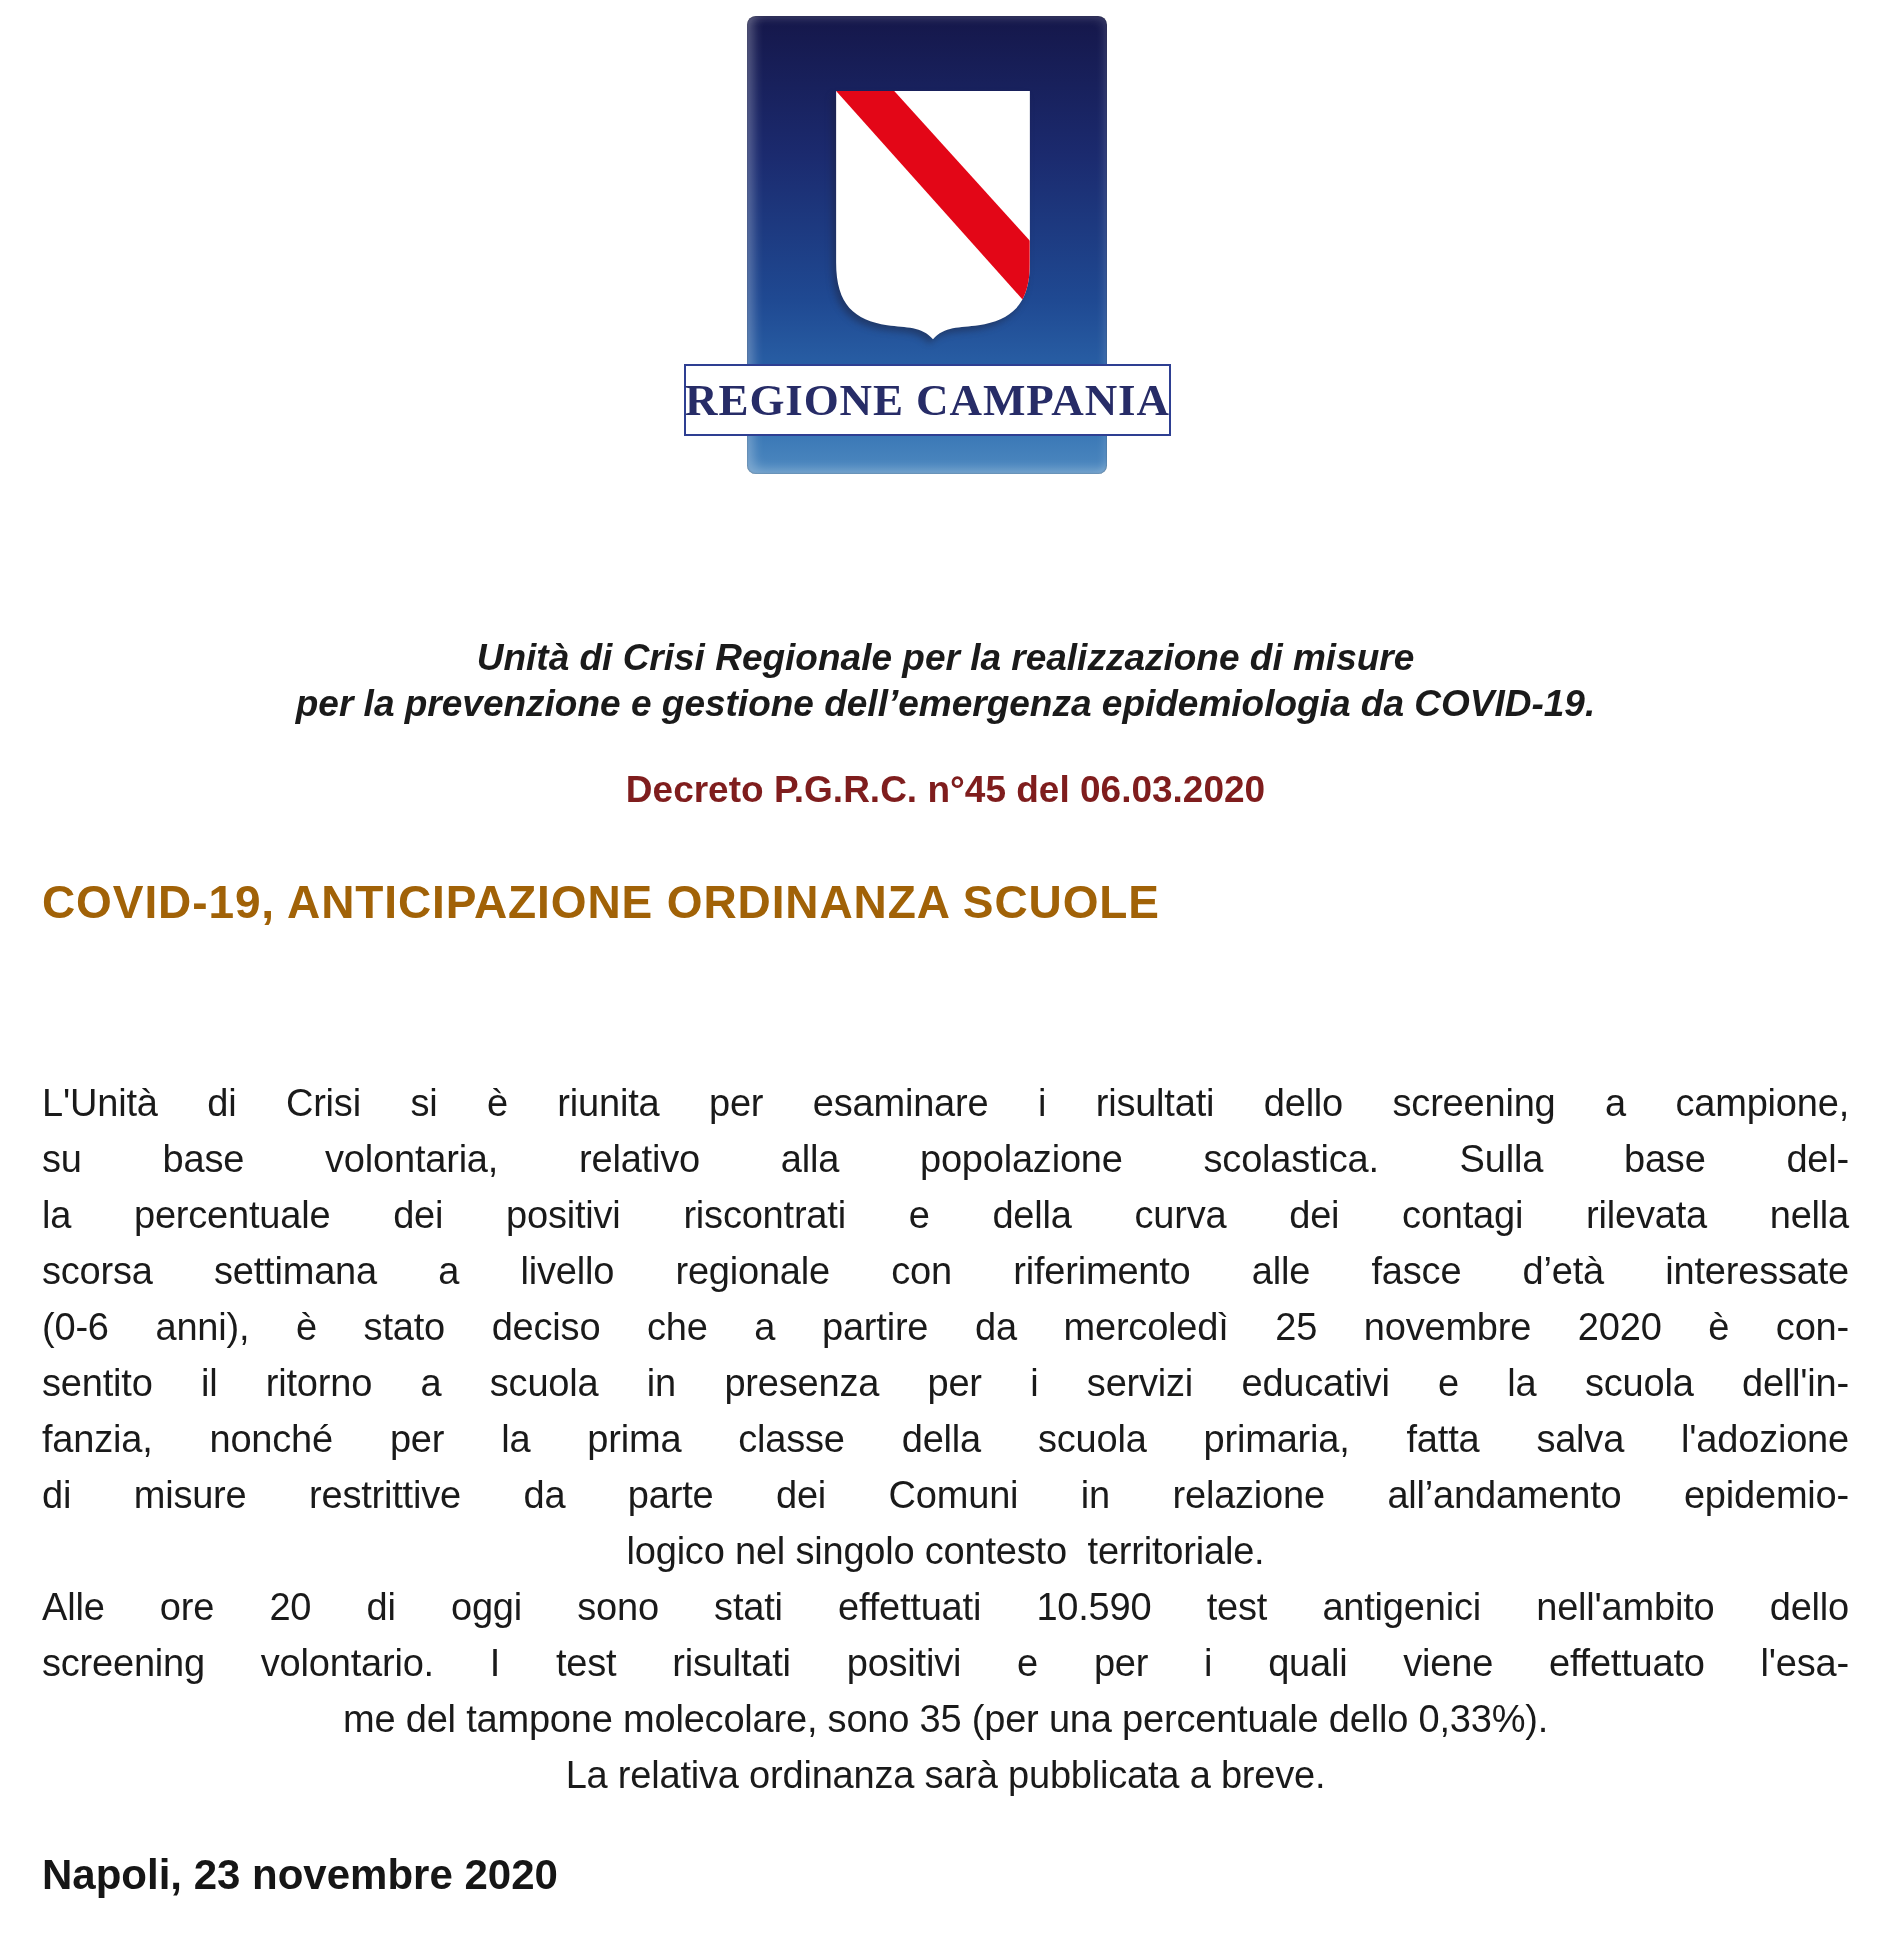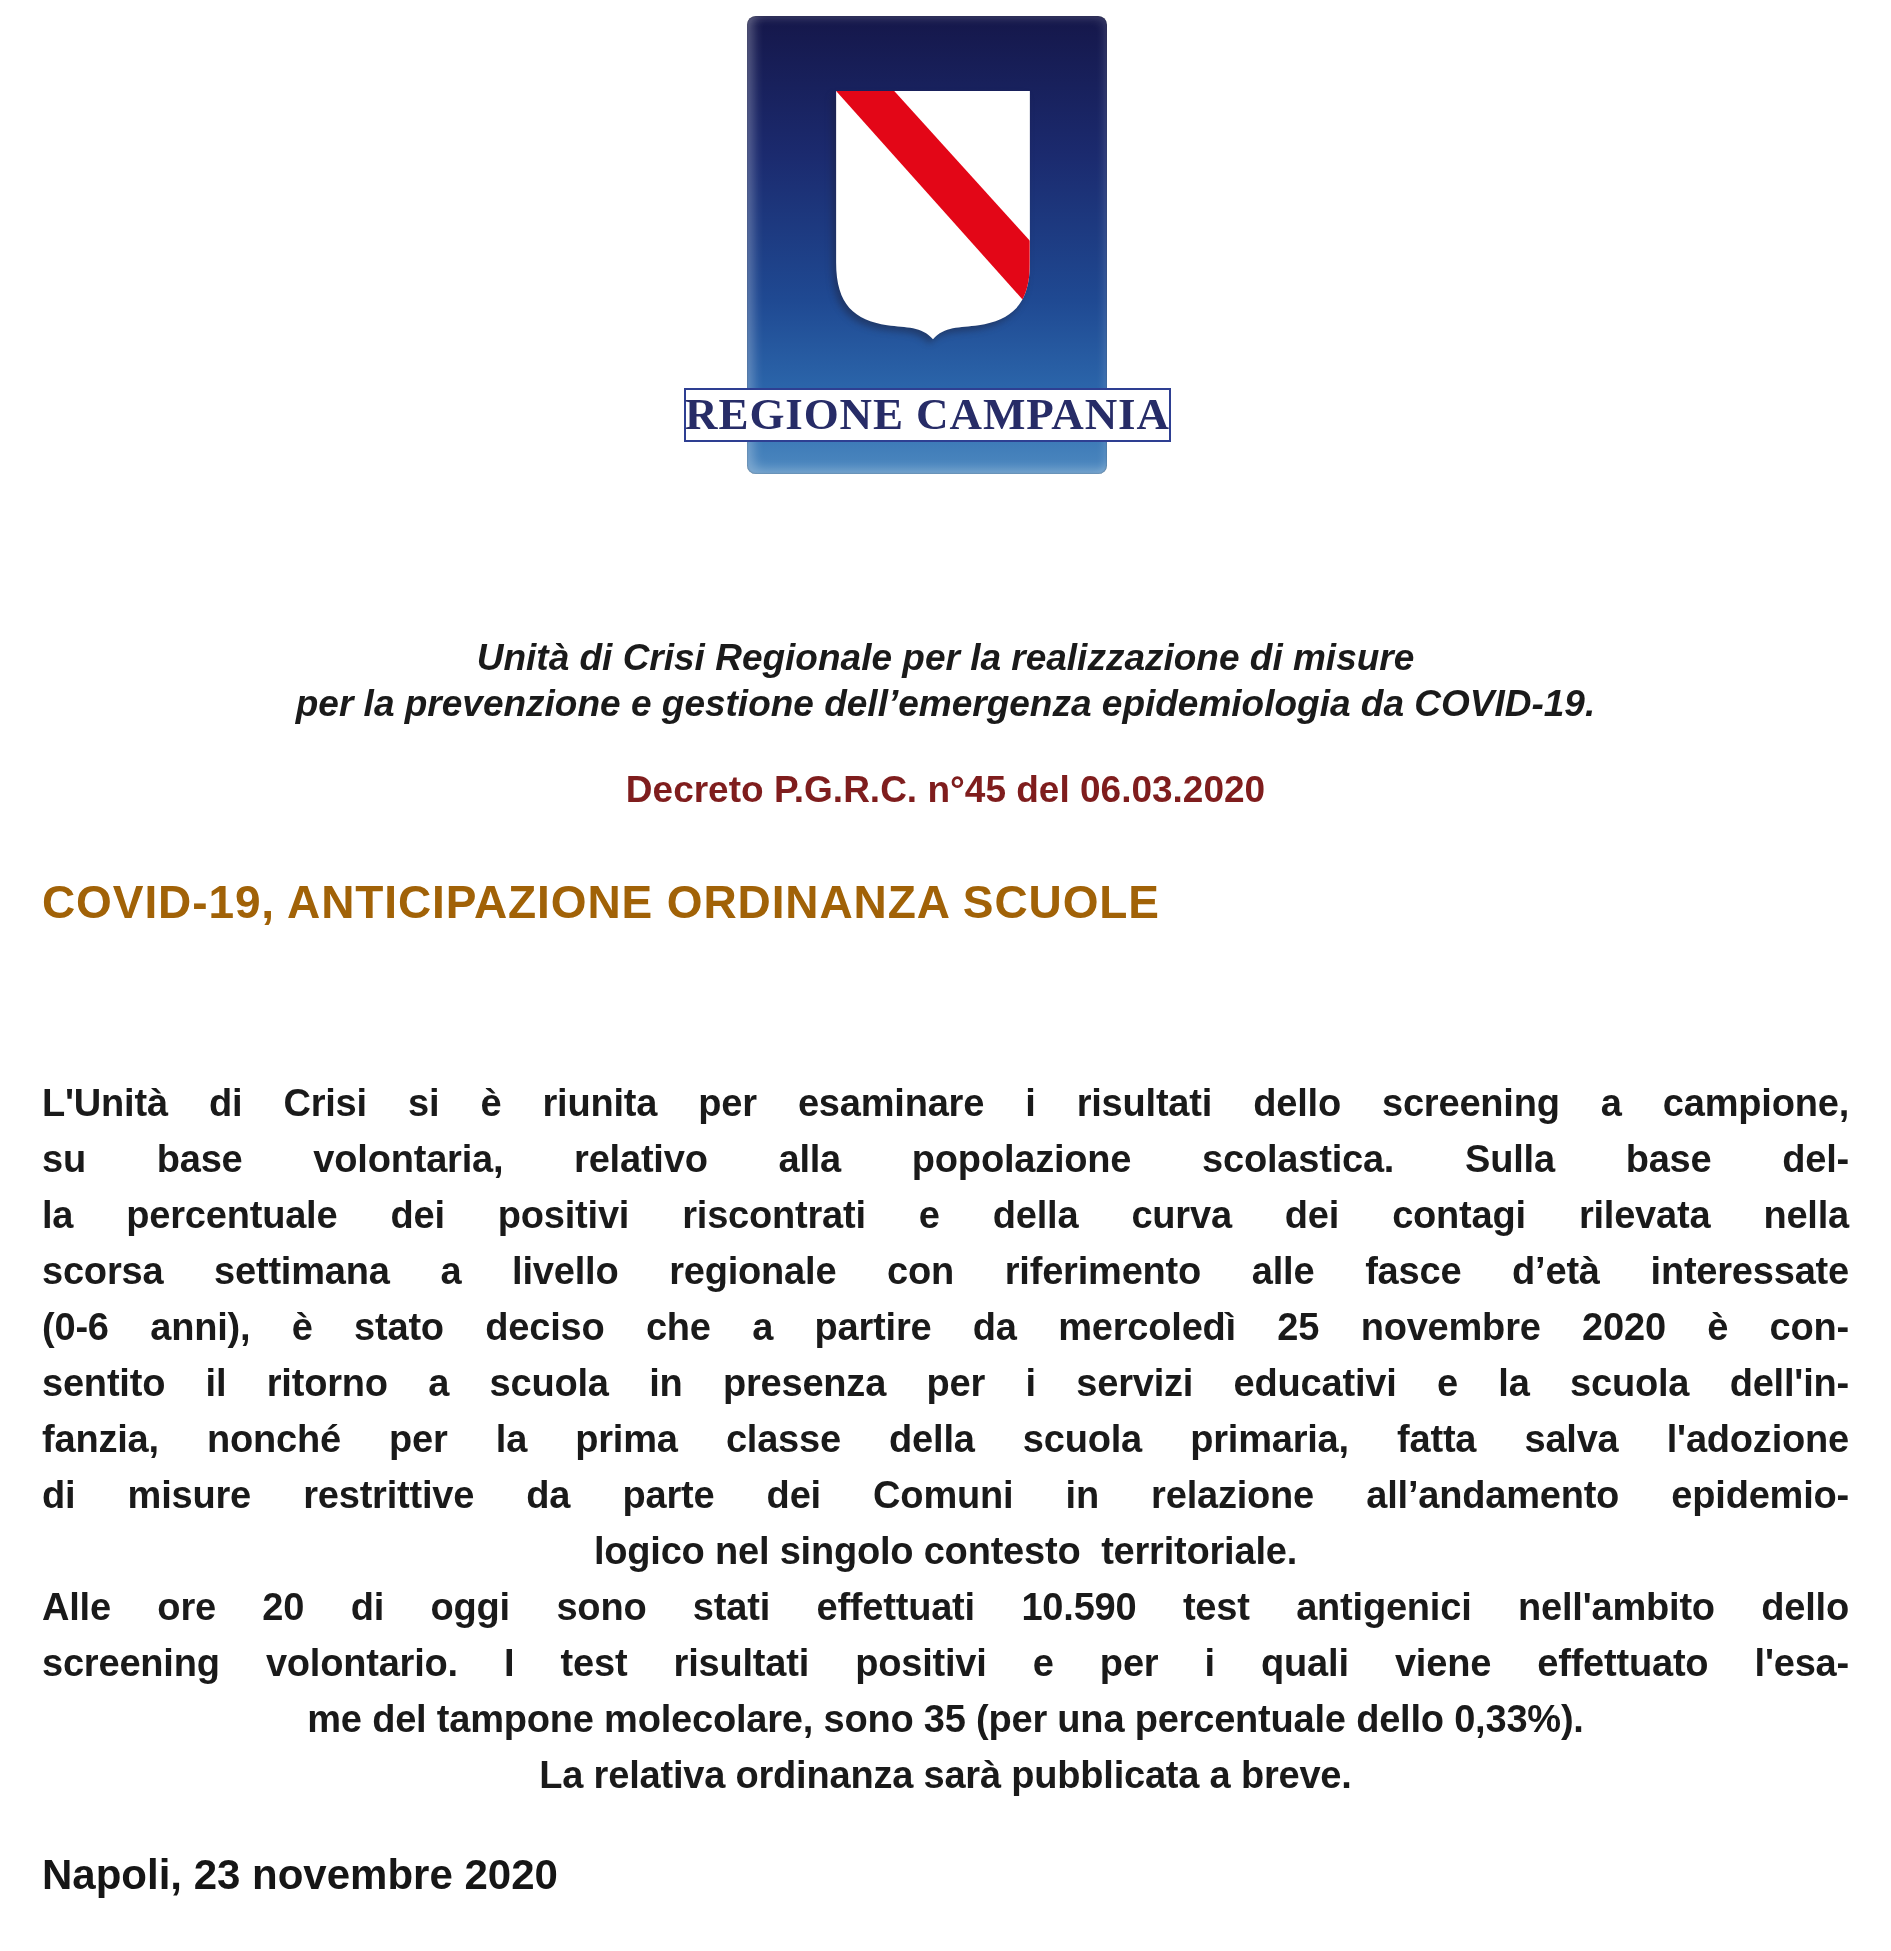--- a/index.html
+++ b/index.html
@@ -17,23 +17,23 @@
     background:linear-gradient(180deg,#15174a 0%, #1b2a6e 30%, #1f4992 62%, #2e6cb0 86%, #4e8ac0 100%);
     box-shadow: inset 0 0 1.8px rgba(0,0,0,.45),
                 inset 6.2px -4.4px 10.6px rgba(255,255,255,.28),
                 inset -3.5px 3.5px 8.8px rgba(255,255,255,.12);
   }
   .shield-svg {
     position:absolute; left:89px; top:75px; width:194px; height:251px;
     overflow:visible;
   }
   .banner {
-    position:absolute; left:684px; top:364px; width:487px; height:54px;
+    position:absolute; left:684px; top:364px; width:487px; height:72px;
     background:#ffffff; border:2.6px solid #2e3f92; box-sizing:border-box;
-    display:flex; align-items:flex-end; justify-content:center;margin-top:24px;
+    display:flex; align-items:center; justify-content:center;
   }
   .banner-text {
     font-family:"Liberation Serif", serif; font-weight:bold;
     font-size:45px; letter-spacing:0.9px; color:#272c67; white-space:nowrap;
   }
 
   
   .hdr {
     position:absolute; left:42px; width:1807px; text-align:center;
     font-weight:bold; font-style:italic; font-size:37px; line-height:46px;
@@ -49,21 +49,21 @@
   
   .title {
     position:absolute; left:42px; top:875px; width:1807px;
     font-weight:bold; font-size:46px; letter-spacing:0.9px; color:#a16207;
     white-space:nowrap;
   }
 
   
   .bodytext {
     position:absolute; left:42px; top:1075px; width:1807px;
-    font-size:38px; line-height:56px; letter-spacing:-0.2px; color:#1a1a1a;font-weight:bold;
+    font-size:38px; line-height:56px; letter-spacing:-0.2px; color:#1a1a1a;
   }
   .line { height:56px; text-align:center; }
   .line.j { text-align:justify; text-align-last:justify; text-justify:inter-word; }
 
   
   .signoff {
     position:absolute; left:42px; top:1828px;
     font-weight:bold; font-size:42px; color:#161616; white-space:nowrap;margin-top:23px;
   }
 </style>

